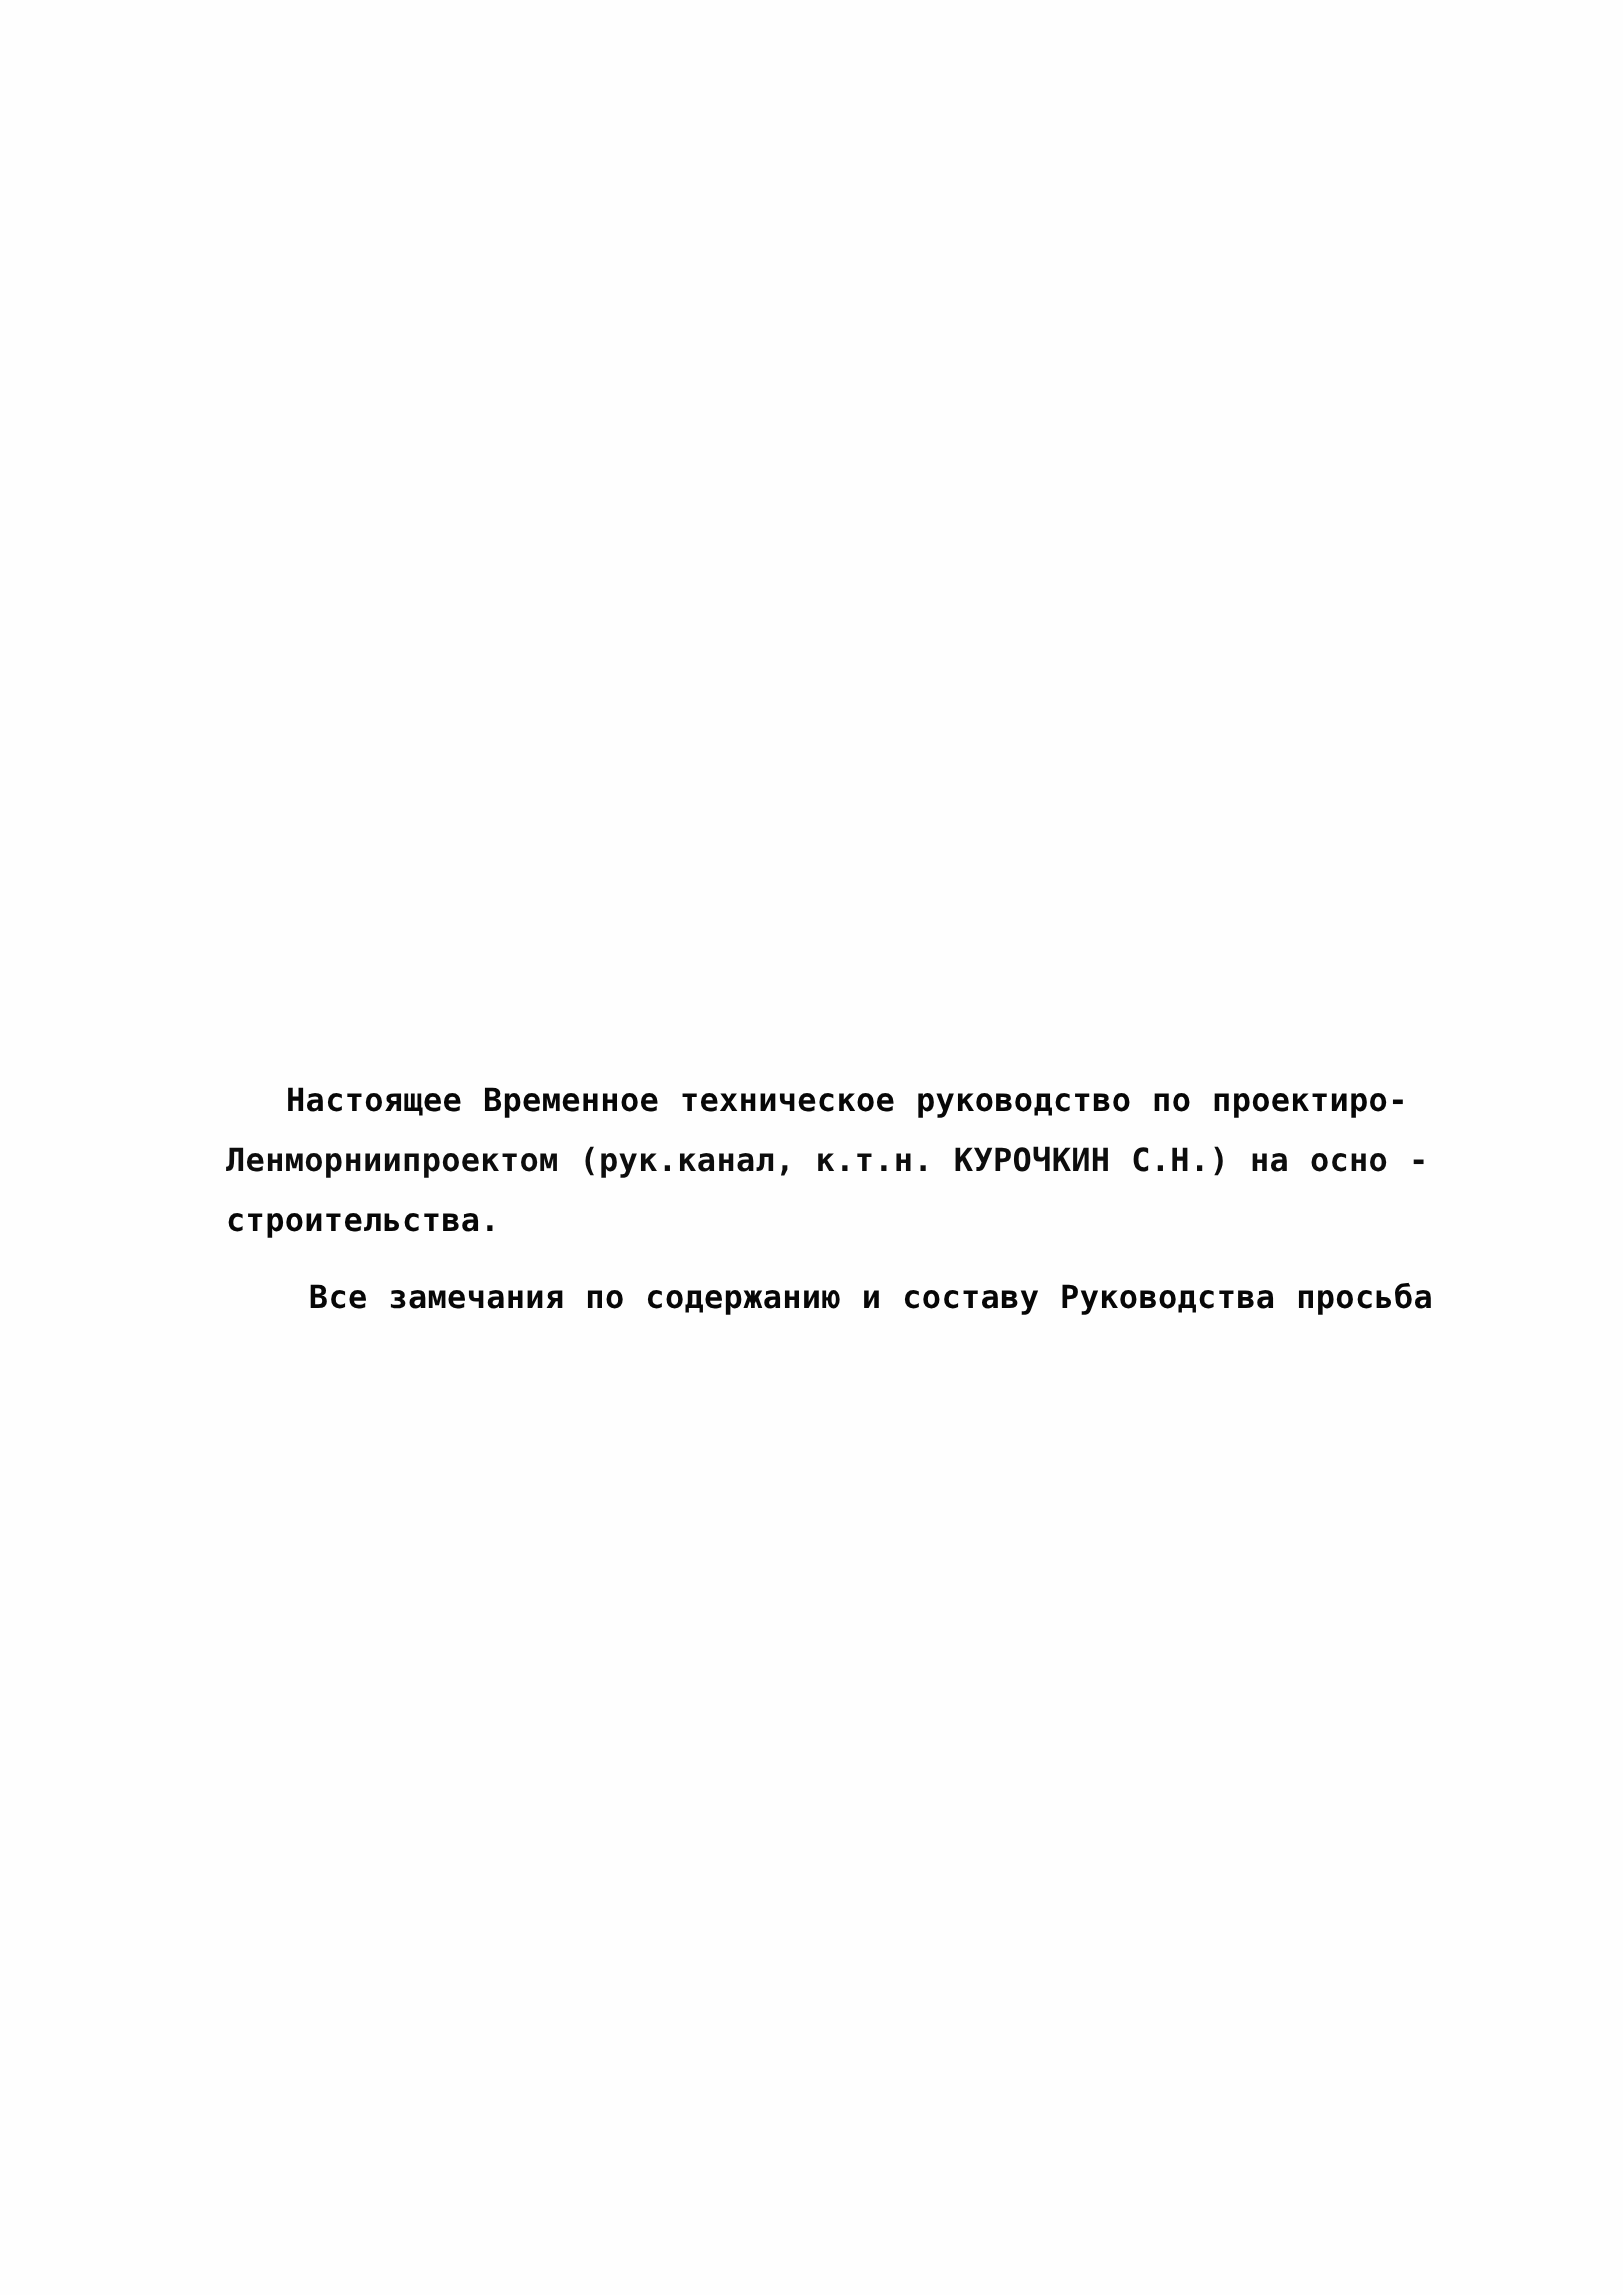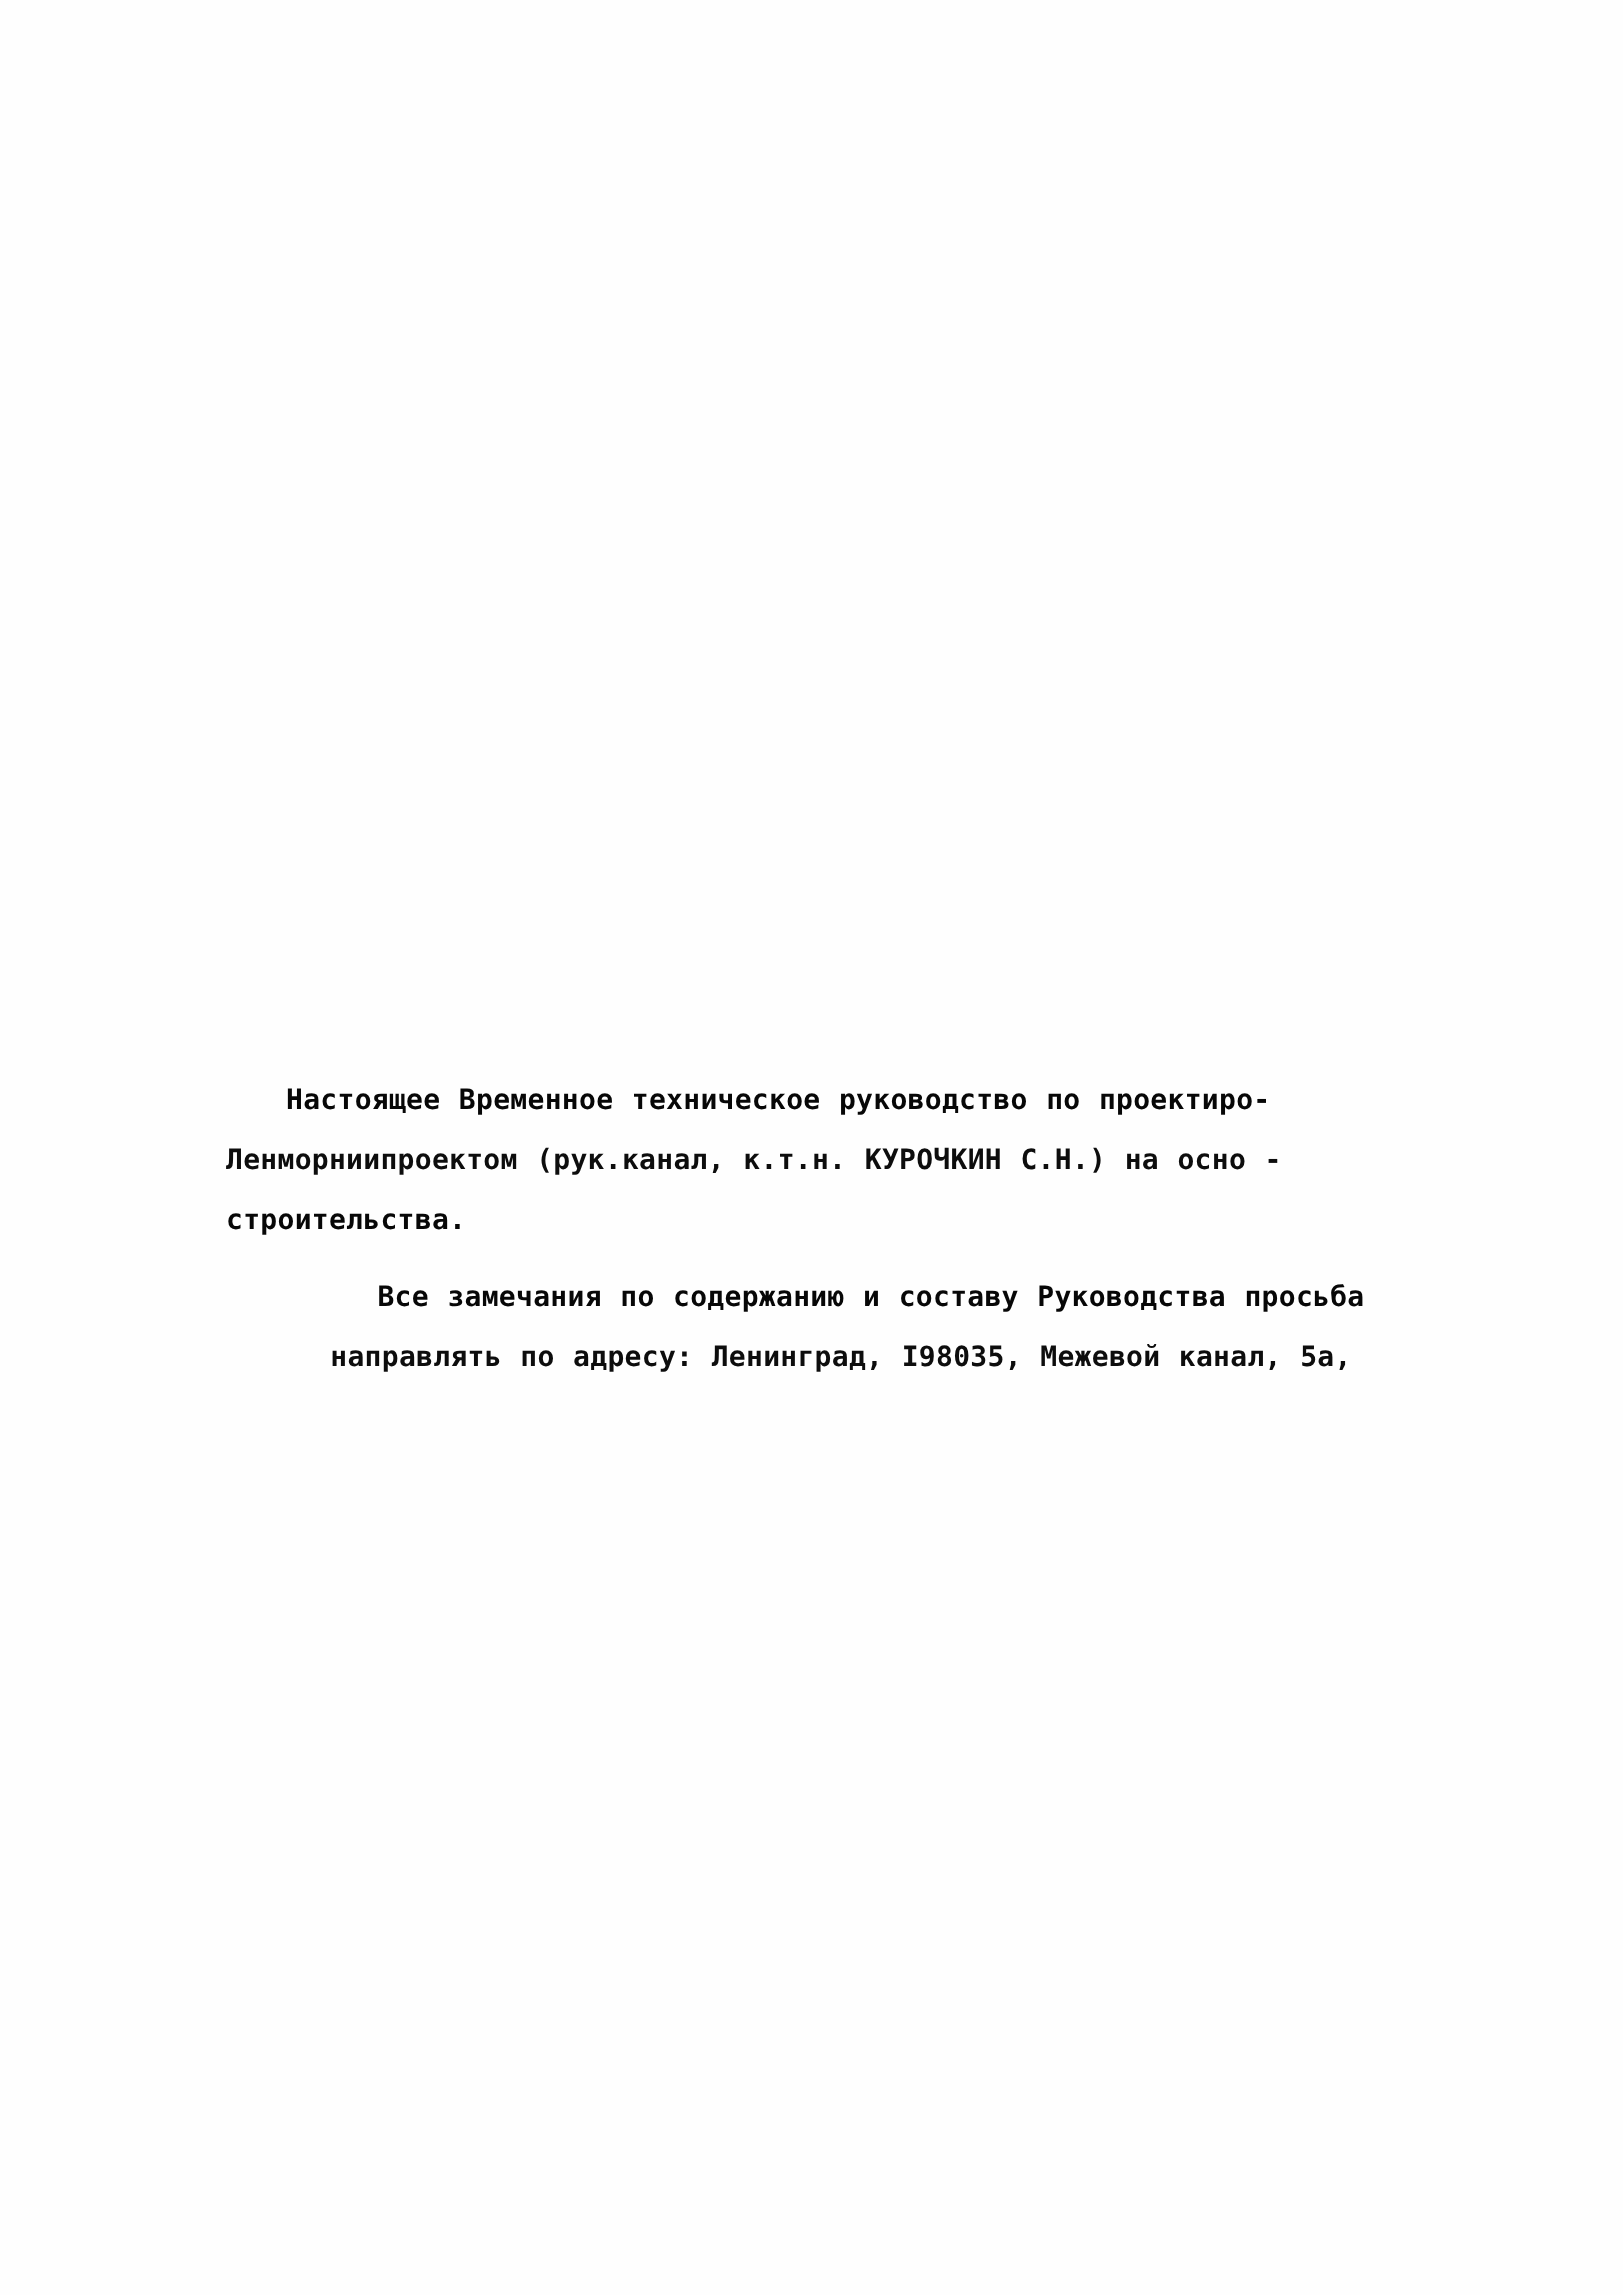--- a/index.html
+++ b/index.html
@@ -28,21 +28,21 @@
   
   .text-block {
     position: absolute;
     left: 226px;
     top: 1070px;
     width: 1230px;
   }
 
   .para {
     margin: 0 0 0 0;
-    font-size: 28px;
+    font-size: 32px;
     line-height: 60px;
     letter-spacing: 0.3px;
     word-spacing: 1.3px;
     color: #0d0d0d;
     font-weight: 700;
     text-rendering: geometricPrecision;
   }
 
   .para + .para {
     margin-top: 17px;
@@ -71,18 +71,17 @@
   <div class="text-block">
 
     <p class="para">
       <span class="line indent">Настоящее Временное техническое руководство по проектиро-</span>
       <span class="line">Ленморниипроектом (рук.канал, к.т.н. КУРОЧКИН С.Н.) на осно -</span>
       <span class="line">строительства.</span>
     </p>
 
     <p class="para">
       <span class="line indent">Все замечания по содержанию и составу Руководства просьба</span>
-      <span class="line">направлять по адресу: Ленинград, I98035, Межевой канал, 5а,</span>
     </p>
 
   </div>
 </div>
 
 
 </body></html>

